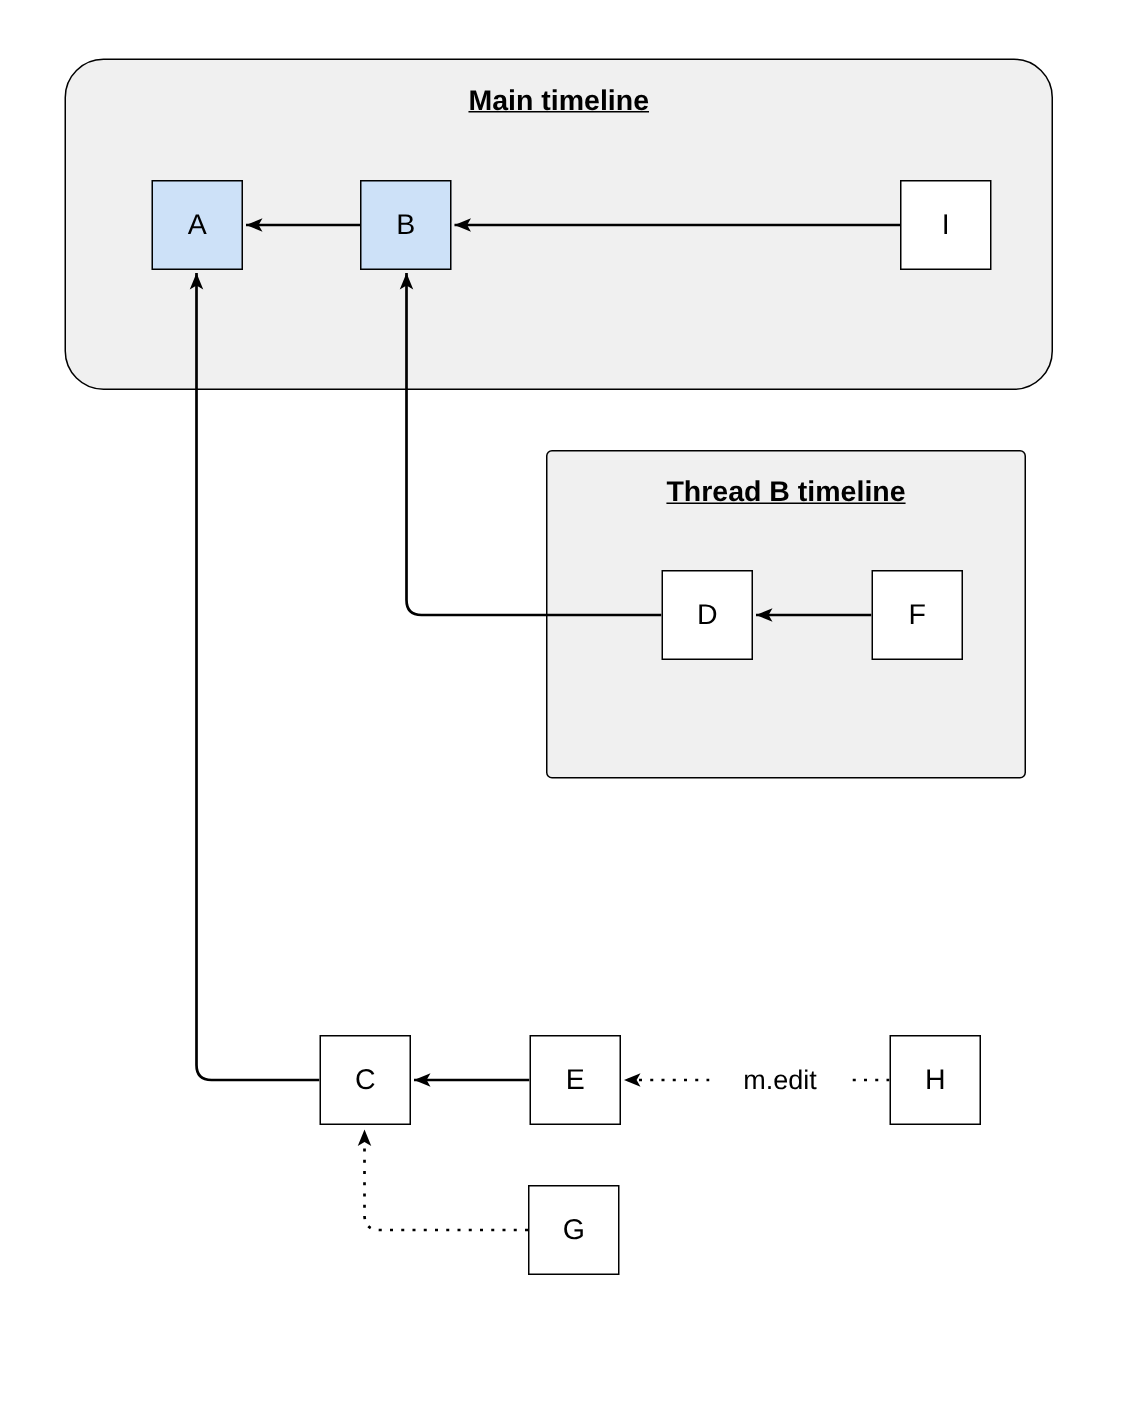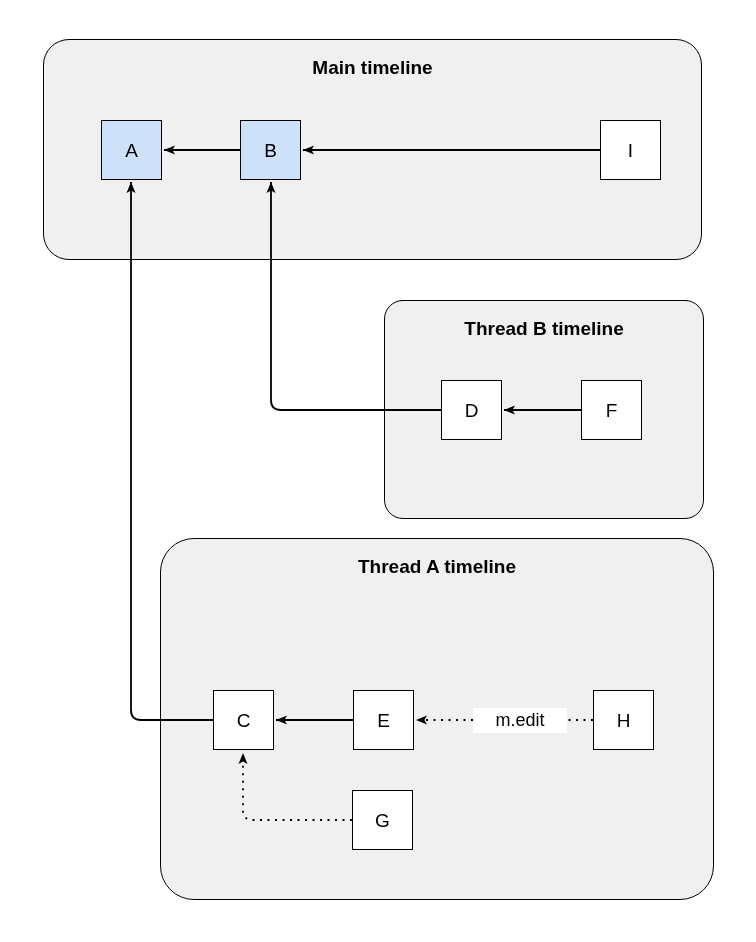--- a/index.html
+++ b/index.html
@@ -14,25 +14,25 @@
     background: var(--canvas-bg, #ffffff);
   }
   
   .group {
     position:absolute; box-sizing:border-box;
     background: var(--group-fill, #f0f0f0);
     border: 1.6px solid var(--stroke, #000000);
     z-index:0;
   }
   .group-main     { left:43px;  top:39px;  width:659px; height:221px; border-radius:26px; }
-  .group-thread-b { left:384px; top:300px; width:320px; height:219px; border-radius:19px; }
+  .group-thread-b { left:364px; top:300px; width:320px; height:219px; border-radius:4px; }
   .group-thread-a { left:160px; top:538px; width:554px; height:362px; border-radius:34px; }
   .group-title {
     display:block; text-align:center; margin-top:17px;
-    font-size:19px; font-weight:700; line-height:1.2;
+    font-size:19px; font-weight:700; line-height:1.2;text-decoration:underline;
   }
   
   svg.edges {
     position:absolute; left:0; top:0; width:756px; height:942px;
     z-index:1; pointer-events:none;
   }
   svg.edges path.edge {
     fill:none;
     stroke: var(--stroke, #000000);
     stroke-width:1.8;
@@ -76,23 +76,20 @@
 <body>
 
 <div class="canvas">
 
   <div class="group group-main">
     <span class="group-title">Main timeline</span>
   </div>
   <div class="group group-thread-b">
     <span class="group-title">Thread B timeline</span>
   </div>
-  <div class="group group-thread-a">
-    <span class="group-title">Thread A timeline</span>
-  </div>
 
   <svg class="edges" viewBox="0 0 756 942" xmlns="http://www.w3.org/2000/svg">
     <defs>
       <marker id="arrow" viewBox="0 0 13 11" refX="12" refY="5.5" markerWidth="13" markerHeight="11" markerUnits="userSpaceOnUse" orient="auto-start-reverse">
         <path class="arrowhead" d="M1,1 L12,5.5 L1,10 L3.6,5.5 Z"></path>
       </marker>
     </defs>
 
     <path class="edge" d="M 240 150 L 164 150" marker-end="url(#arrow)"></path>
 

